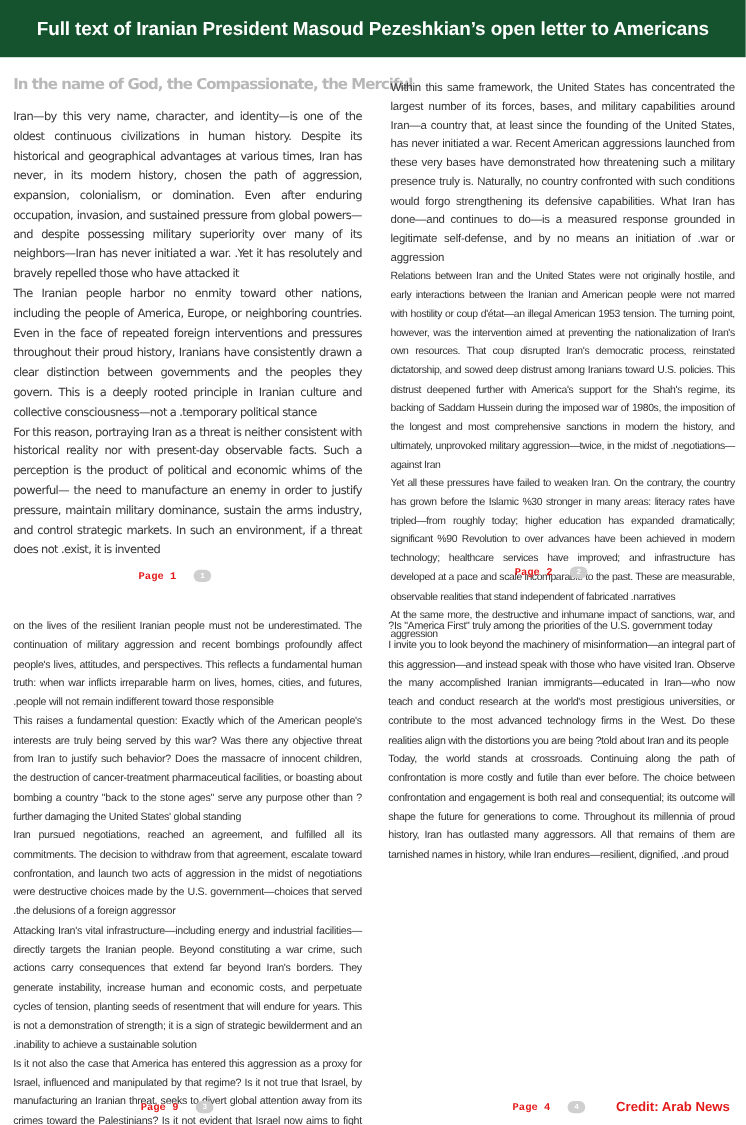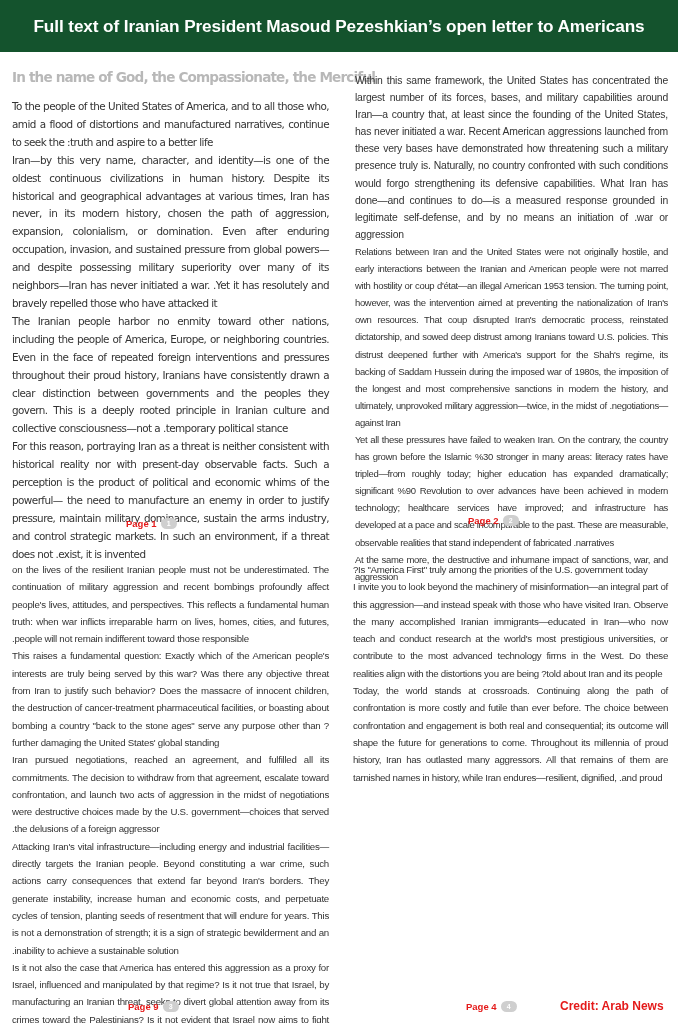--- a/index.html
+++ b/index.html
@@ -42,22 +42,22 @@
   
   #p3 { left: 12px; top: 561px; width: 317px; }
   #p3 .body { font-size: 9.7px; line-height: 17.3px; letter-spacing: -0.25px; color:#333; }
 
   
   #p4 { left: 353px; top: 561px; width: 315px; }
   #p4 .body { font-size: 9.7px; line-height: 17.3px; letter-spacing: -0.3px; color:#333; }
 
   .page-footer {
     position: absolute;
-    display: flex; align-items: flex-end; gap: 4px;
-    font-family: Liberation Sans, sans-serif; font-weight: bold;
+    display: flex; align-items: flex-end; gap: 16px;
+    font-family: Liberation Mono, monospace; font-weight: bold;
     font-size: 9.5px; color: #e41a1a;
   }
   .page-badge {
     display: inline-flex; align-items: center; justify-content: center;
     width: 16px; height: 11px; border-radius: 6px;
     background: #cfcfcf; color: #ffffff; font-size: 7px; font-weight: bold;
   }
   #f1 { left: 126px; top: 518px; }
   #f2 { left: 468px; top: 515px; }
   #f3 { left: 128px; top: 1001px; }
@@ -72,21 +72,20 @@
 </head>
 <body>
 
 <div class="header">
   <span>Full text of Iranian President Masoud Pezeshkian’s open letter to Americans</span>
 </div>
 
 <section class="page" id="p1">
   <div class="basmala">In the name of God, the Compassionate, the Merciful</div>
   <div class="body">
-    <p>To the people of the United States of America, and to all those who, amid a flood of distortions and manufactured narratives, continue to seek the :truth and aspire to a better life</p>
     <p>Iran—by this very name, character, and identity—is one of the oldest continuous civilizations in human history. Despite its historical and geographical advantages at various times, Iran has never, in its modern history, chosen the path of aggression, expansion, colonialism, or domination. Even after enduring occupation, invasion, and sustained pressure from global powers—and despite possessing military superiority over many of its neighbors—Iran has never initiated a war. .Yet it has resolutely and bravely repelled those who have attacked it</p>
     <p>The Iranian people harbor no enmity toward other nations, including the people of America, Europe, or neighboring countries. Even in the face of repeated foreign interventions and pressures throughout their proud history, Iranians have consistently drawn a clear distinction between governments and the peoples they govern. This is a deeply rooted principle in Iranian culture and collective consciousness—not a .temporary political stance</p>
     <p>For this reason, portraying Iran as a threat is neither consistent with historical reality nor with present-day observable facts. Such a perception is the product of political and economic whims of the powerful— the need to manufacture an enemy in order to justify pressure, maintain military dominance, sustain the arms industry, and control strategic markets. In such an environment, if a threat does not .exist, it is invented</p>
   </div>
 </section>
 <div class="page-footer" id="f1">
   <span>Page 1</span>
   <span class="page-badge">1</span>
 </div>
 

